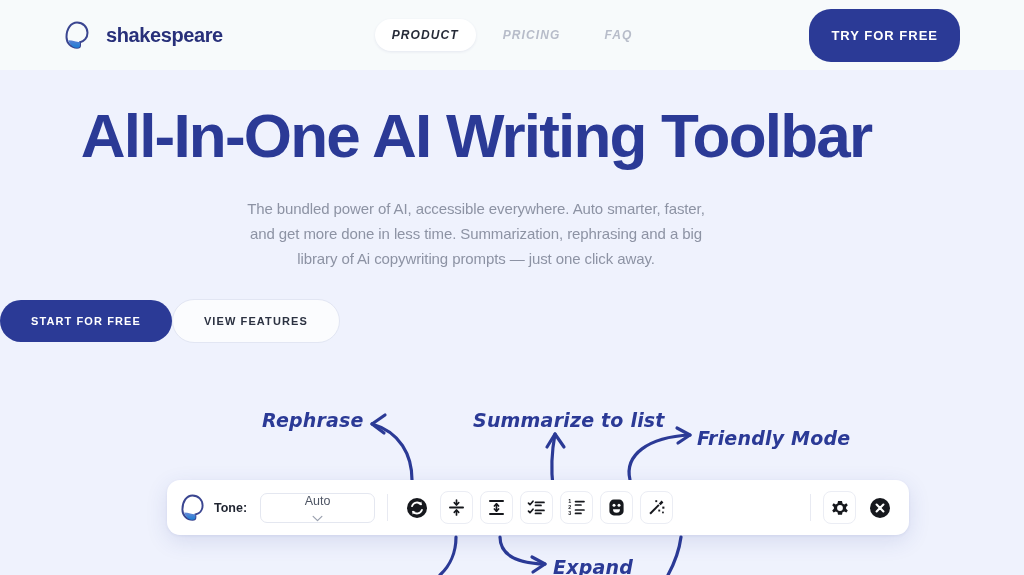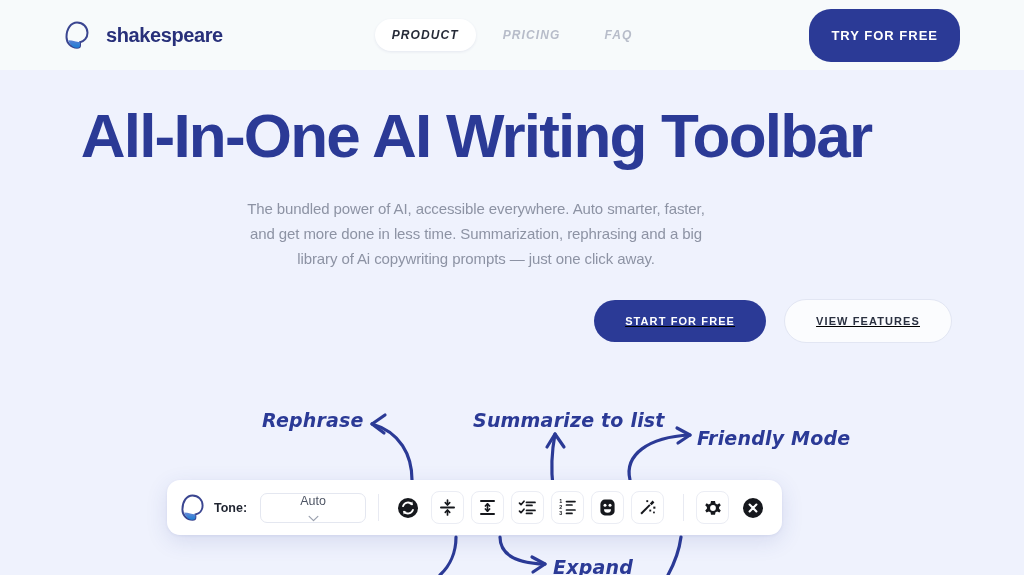--- a/index.html
+++ b/index.html
@@ -106,24 +106,22 @@
     margin-top: 26px;
     font-size: 15px;
     line-height: 25px;
     color: #8d93a4;
     letter-spacing: -0.1px;
   }
 
   .cta-row {
     margin-top: 28px;
     display: flex;
-    justify-content: flex-end;
-    align-items: center;
-    gap: 18px;
-    text-decoration: underline;
+    justify-content: flex-start;
+    align-items: center;
   }
   .btn {
     font-family: inherit;
     font-size: 11px;
     font-weight: bold;
     letter-spacing: 1.1px;
     border-radius: 24px;
     padding: 15px 31px;
     cursor: pointer;
     white-space: nowrap;
@@ -161,21 +159,21 @@
   #anno-rephrase  { left: 262px; top: 409px; font-style: italic; }
   #anno-summarize { left: 473px; top: 409px; }
   #anno-friendly  { left: 697px; top: 427px; }
   #anno-expand    { left: 553px; top: 556px; }
 
   
   .toolbar {
     position: absolute;
     left: 167px;
     top: 480px;
-    width: 615px;
+    width: 742px;
     height: 55px;
     background: #ffffff;
     border-radius: 13px;
     box-shadow: 0 6px 22px rgba(45,58,150,0.13), 0 1px 3px rgba(45,58,150,0.08);
     display: flex;
     align-items: center;
     padding: 0 13px;
     gap: 7px;
     z-index: 10;
   }

